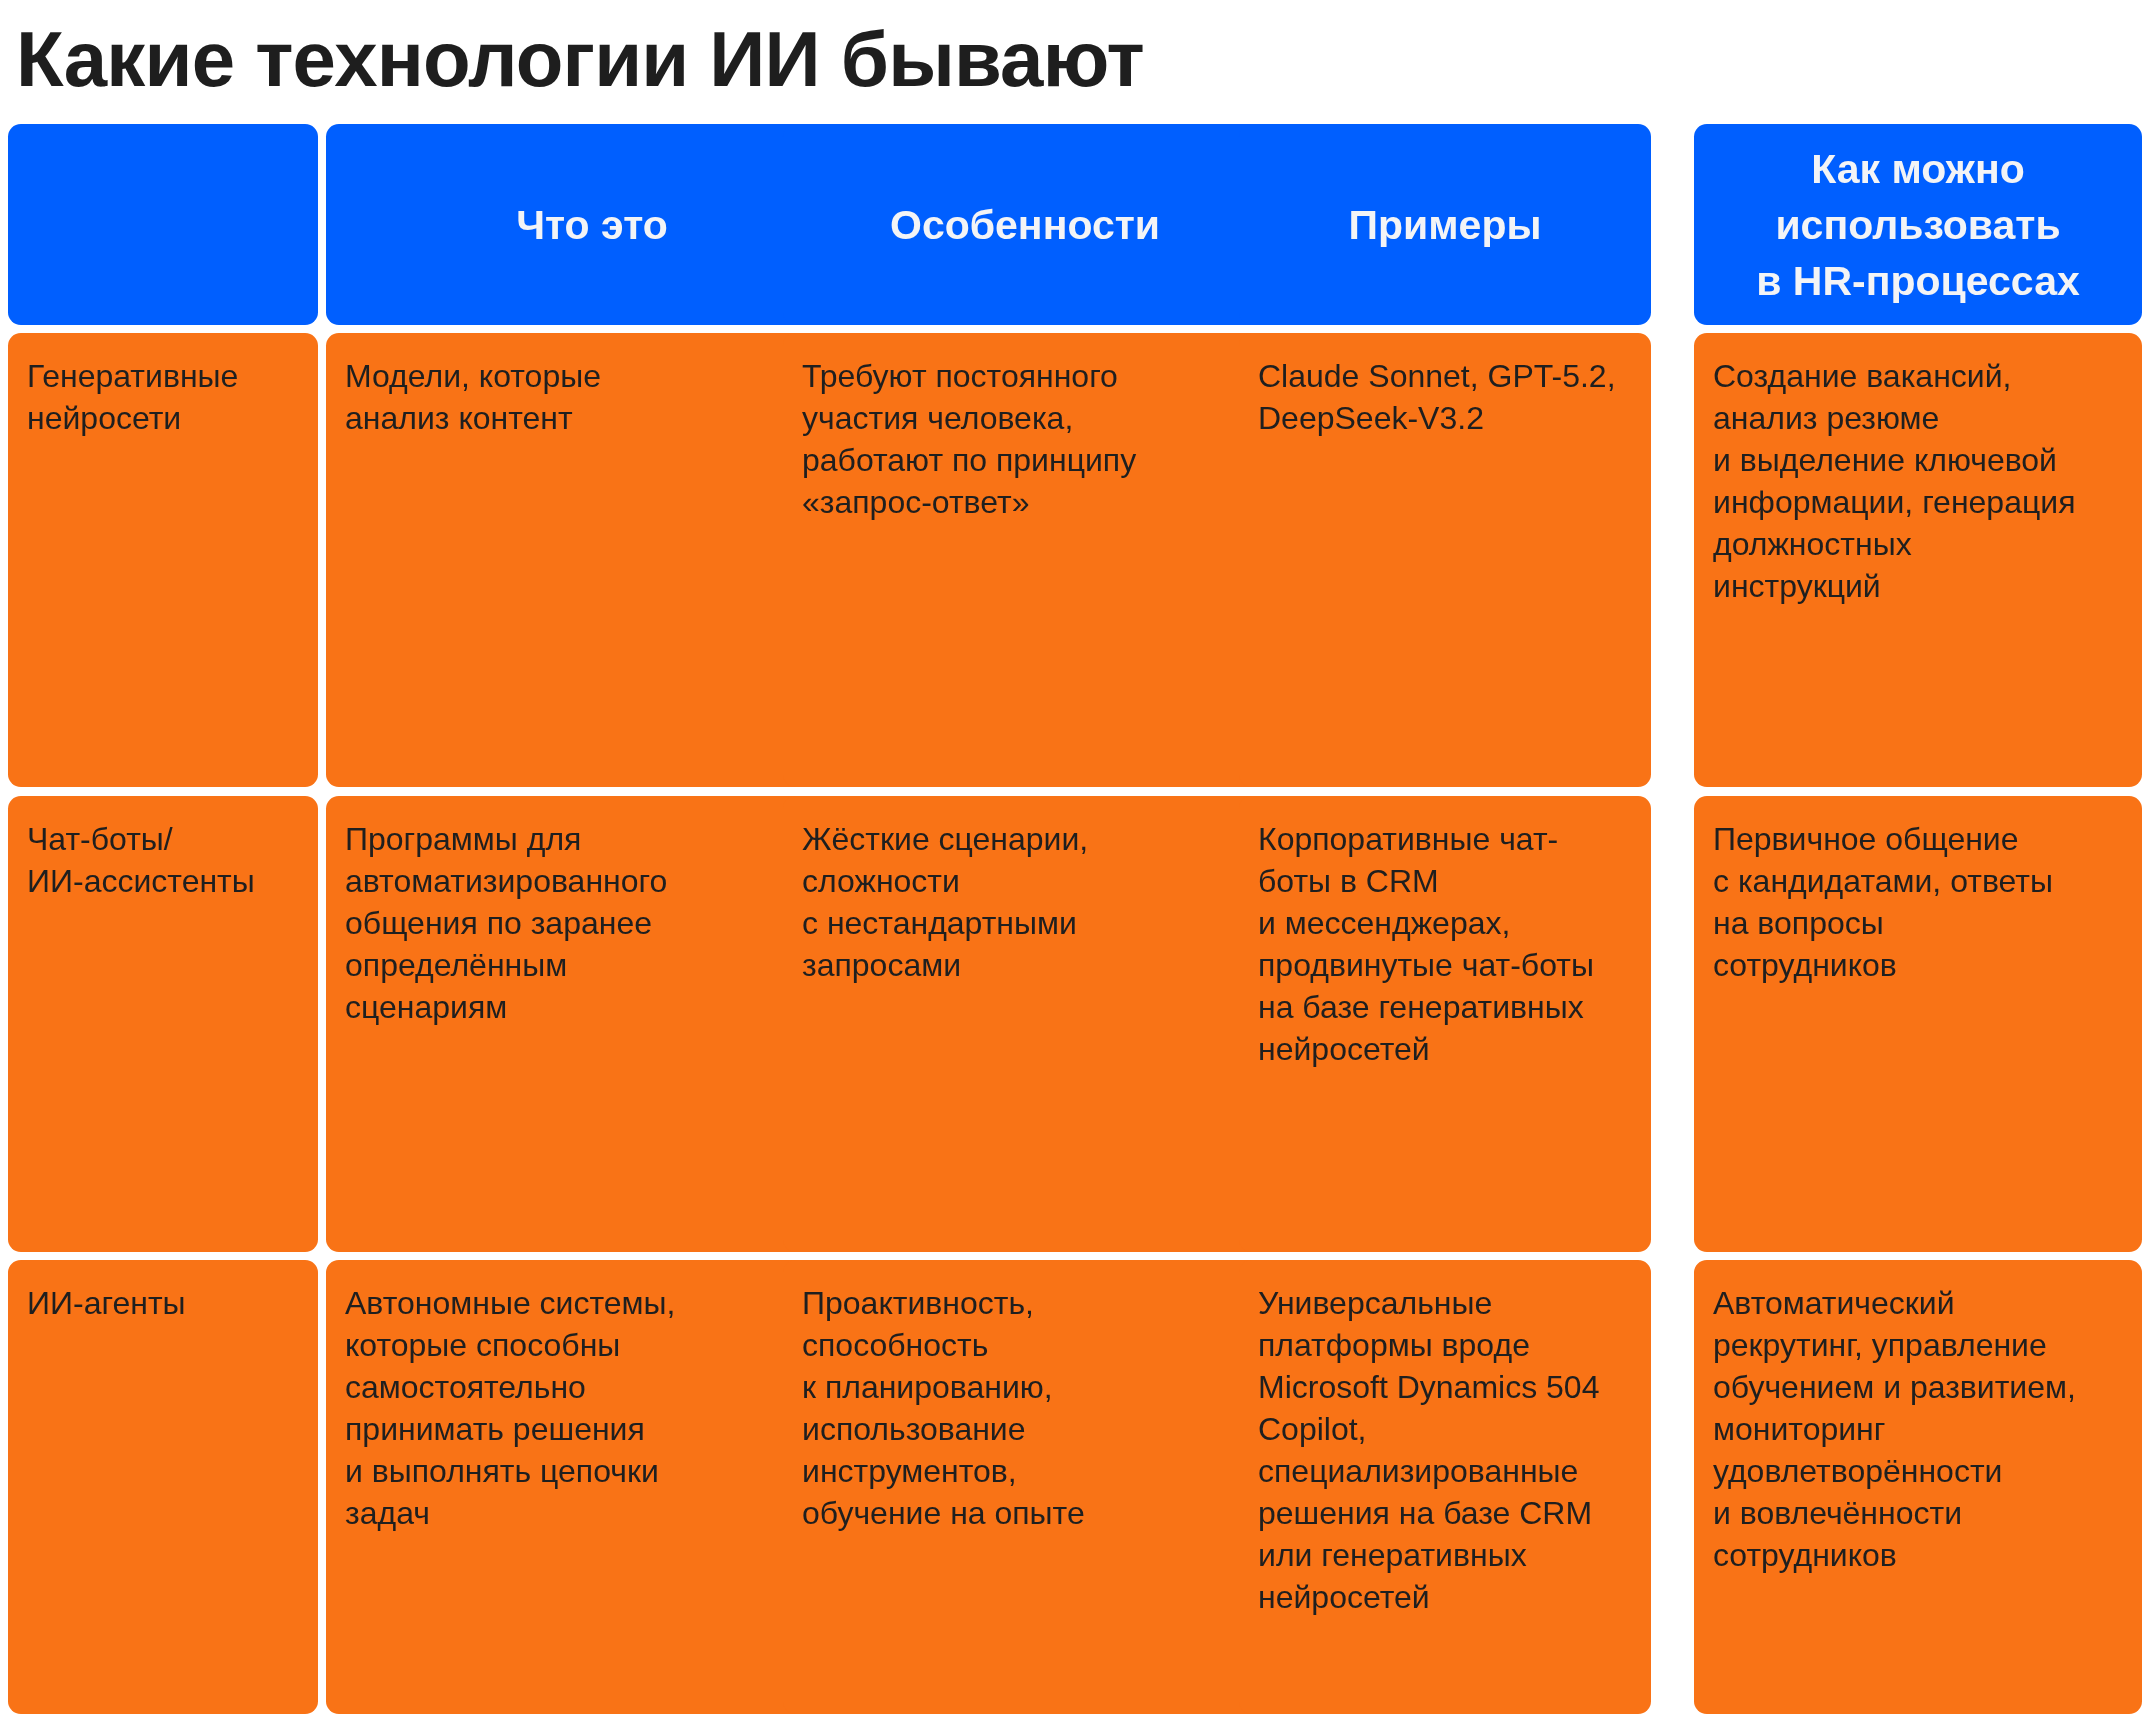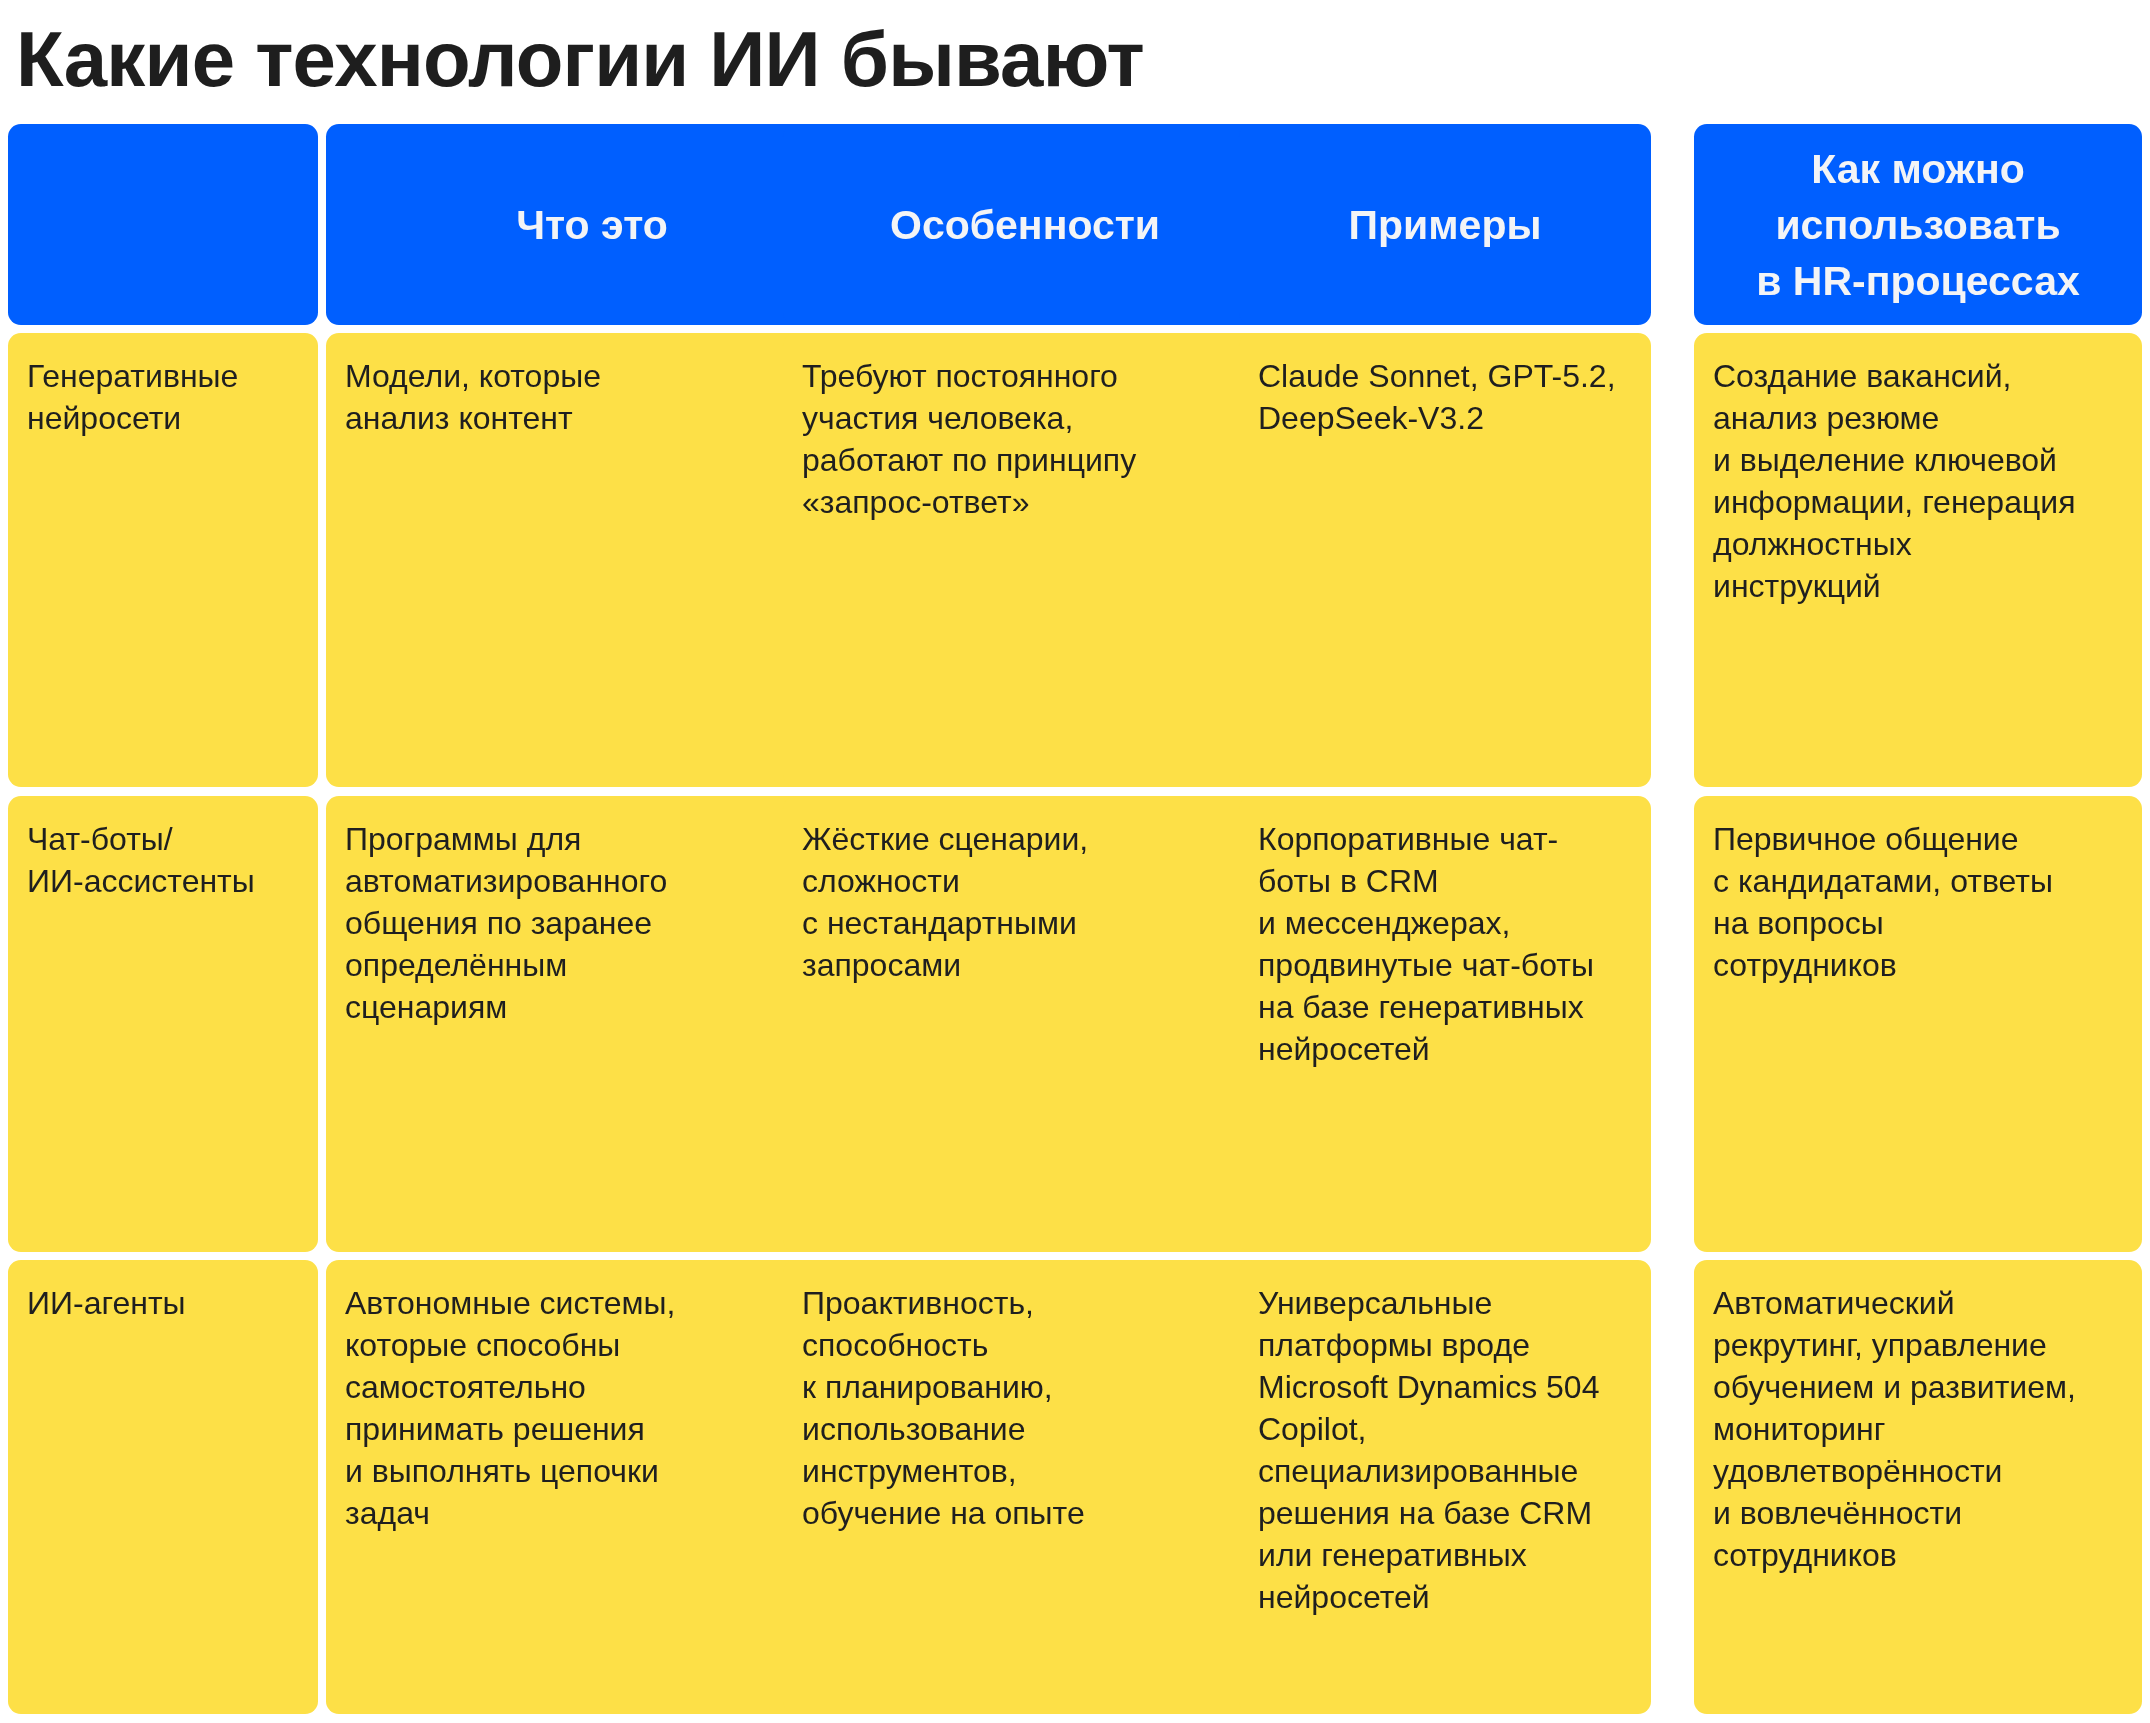--- a/index.html
+++ b/index.html
@@ -11,21 +11,21 @@
     position: absolute; left: 16px; top: 11.2px; margin: 0;
     font-size: 78px; font-weight: 700; line-height: 96px; letter-spacing: -0.8px; color: #1e1e1e;
     white-space: nowrap;
   }
   .cell { position: absolute; box-sizing: border-box; border-radius: 12.8px; }
   .hcell {
     background: #005FFF; color: #F3F4F6; display: flex; align-items: center; justify-content: center;
     text-align: center; font-weight: 700; font-size: 41px; line-height: 56px; padding: 0 0; white-space: pre-line;
   }
   .bcell {
-    background: #fde047; padding: 22.3px 16px 16px 19px; font-size: 32px; line-height: 42px;
+    background: #f97316; padding: 22.3px 16px 16px 19px; font-size: 32px; line-height: 42px;
     color: #1f1f1f; white-space: pre-line;
   }
   .c1 { left: 8px; width: 310px; }
   .c2 { left: 326px; width: 532px; }
   .c3 { left: 783px; width: 484px; }
   .c4 { left: 1239px; width: 412px; }
   .c5 { left: 1694px; width: 448px; }
   .rh { top: 124px; height: 201px; }
   .r1 { top: 333px; height: 454px; }
   .r2 { top: 796px; height: 456px; }

